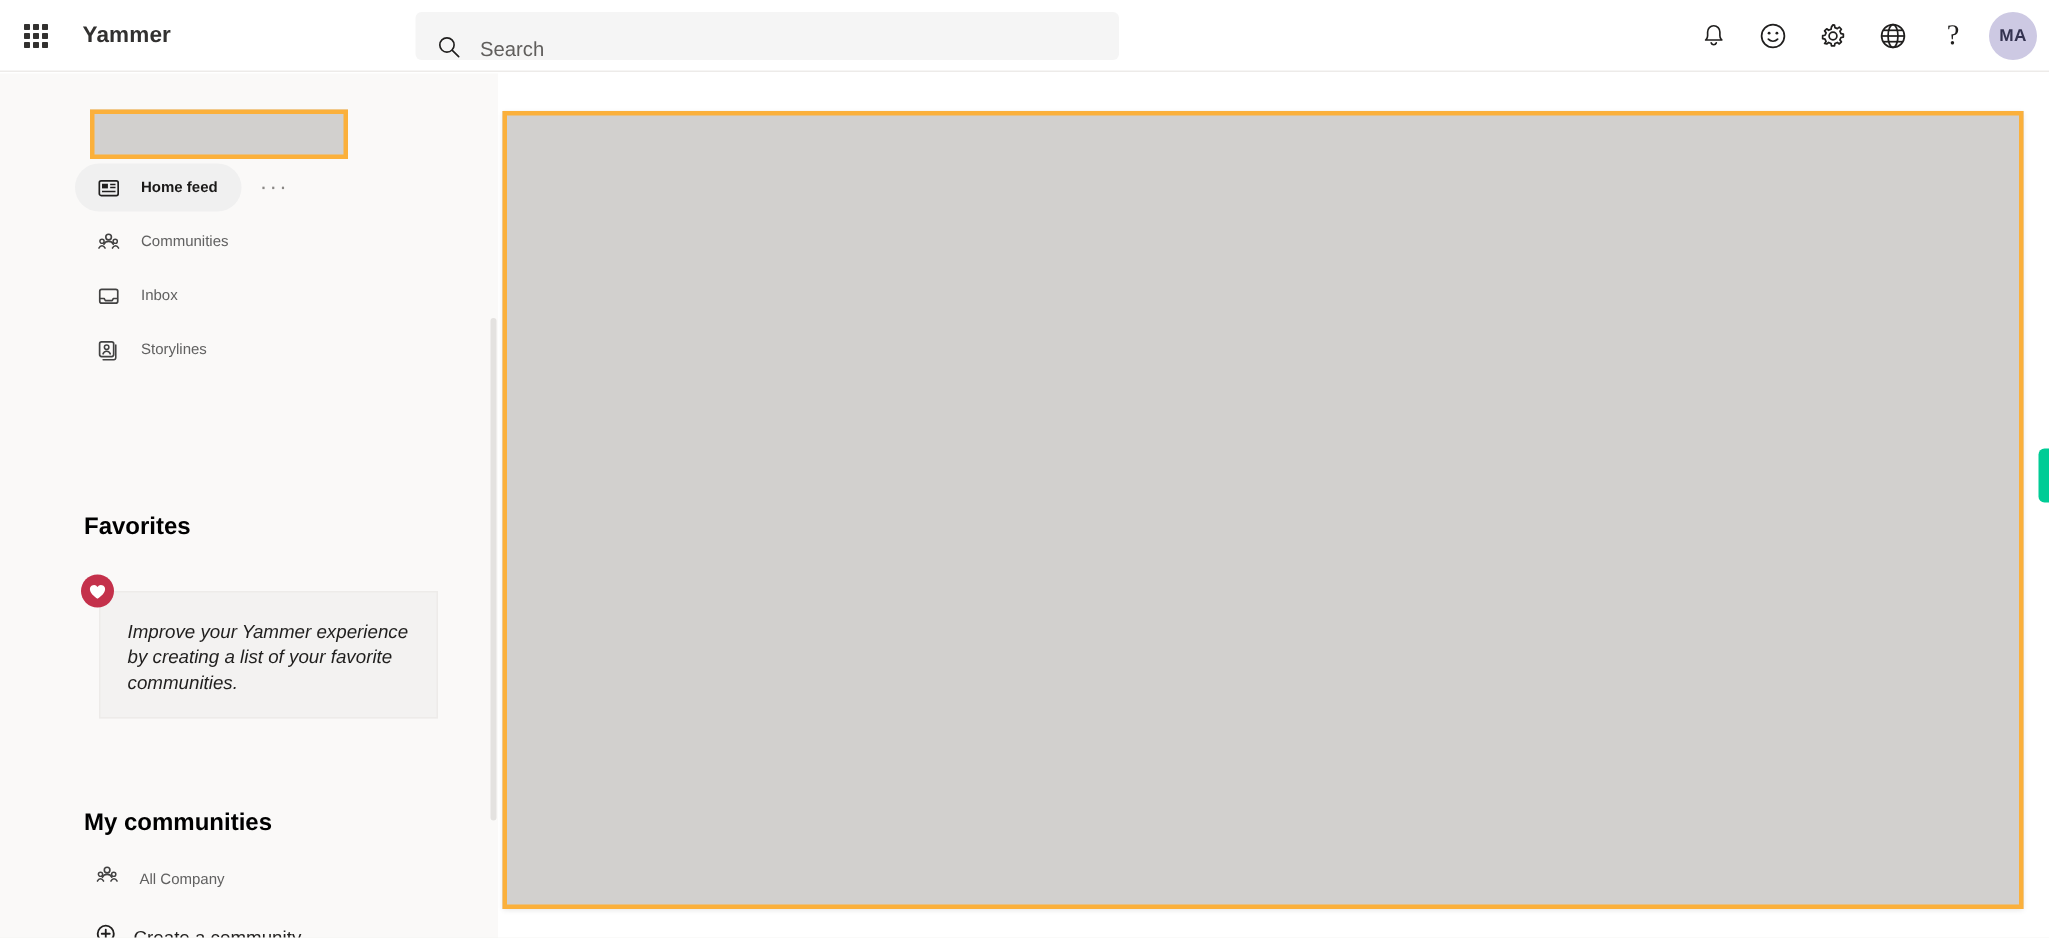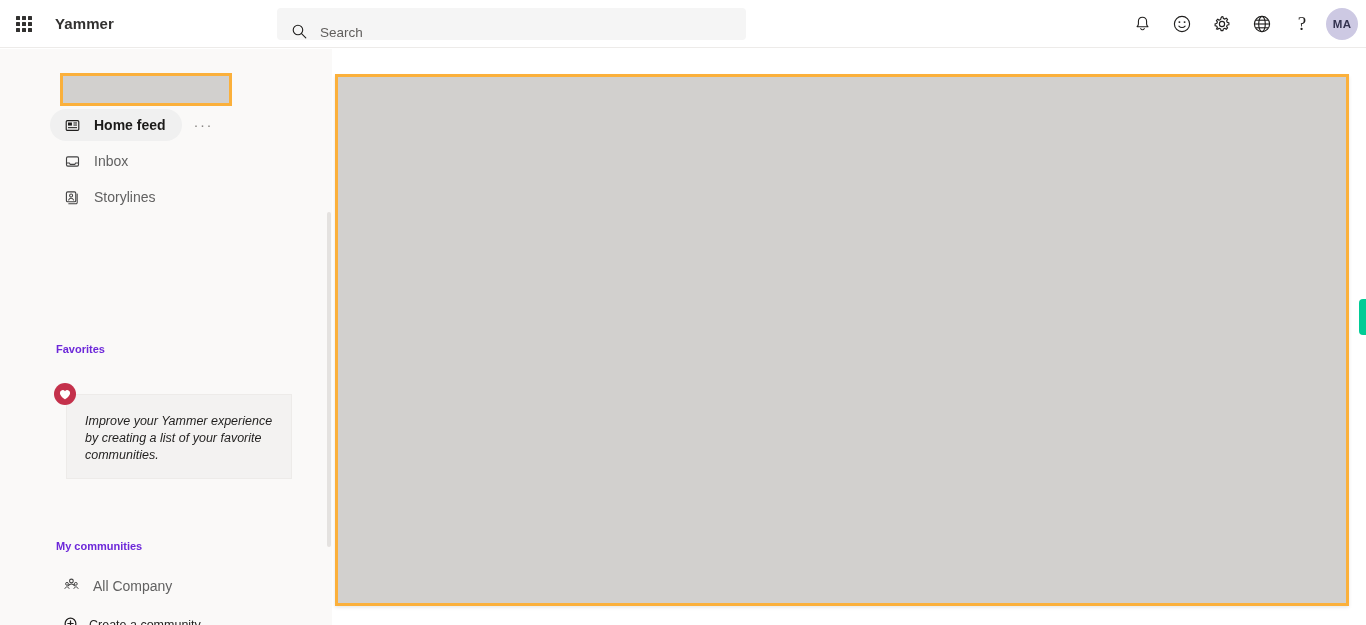--- a/index.html
+++ b/index.html
@@ -157,21 +157,21 @@
   }
   .nav-item .nav-ico {
     width: 16px; height: 16px;
     display: flex; align-items: center; justify-content: center;
     flex: none;
     color: #424242;
   }
   .nav-item.active .nav-ico { color: #201f1e; }
   .nav-label {
     margin-left: 14px;
-    font-size: 14px;
+    font-size: 10px;
     color: #616161;
     white-space: nowrap;
   }
   .nav-item.active .nav-label {
     color: #1b1a19;
     font-weight: 700;
   }
 
   .nav-ellipsis {
     margin-left: 9px;
@@ -180,23 +180,23 @@
     letter-spacing: 1.5px;
     line-height: 10px;
     cursor: pointer;
     padding: 6px 3px;
   }
 
   
   .section-title {
     position: absolute;
     left: 56px;
-    font-size: 11px;
+    font-size: 16px;
     font-weight: 700;
-    color: #6d28d9;
+    color: #000000;
   }
   #fav-title { top: 294px; }
   #mycom-title { top: 491px; }
 
   
   .fav-card {
     position: absolute;
     left: 66px; top: 345px;
     width: 226px;
     min-height: 80px;
@@ -380,20 +380,35 @@
             <line x1="9" y1="5.3" x2="12.8" y2="5.3" stroke="currentColor" stroke-width="1.1"></line>
             <line x1="9" y1="7.5" x2="12.8" y2="7.5" stroke="currentColor" stroke-width="1.1"></line>
             <line x1="3.2" y1="10.3" x2="12.8" y2="10.3" stroke="currentColor" stroke-width="1.1"></line>
           </svg>
         </span>
         <span class="nav-label">Home feed</span>
       </div>
       <div class="nav-ellipsis">···</div>
     </div>
 
+    <div class="nav-row">
+      <div class="nav-item">
+        <span class="nav-ico">
+          <svg width="15" height="15" viewBox="0 0 16 16">
+            <circle cx="7.9" cy="4.3" r="2" fill="none" stroke="currentColor" stroke-width="1.15"></circle>
+            <path d="M4.6 9.4c.6-1.3 1.9-2 3.3-2s2.7.7 3.3 2" fill="none" stroke="currentColor" stroke-width="1.15" stroke-linecap="round"></path>
+            <circle cx="3.2" cy="7.3" r="1.5" fill="none" stroke="currentColor" stroke-width="1.05"></circle>
+            <circle cx="12.6" cy="7.3" r="1.5" fill="none" stroke="currentColor" stroke-width="1.05"></circle>
+            <path d="M1 12.2c.5-1.1 1.3-1.7 2.2-1.7s1.7.6 2.2 1.7" fill="none" stroke="currentColor" stroke-width="1.05" stroke-linecap="round"></path>
+            <path d="M10.6 12.2c.5-1.1 1.3-1.7 2.2-1.7s1.7.6 2.2 1.7" fill="none" stroke="currentColor" stroke-width="1.05" stroke-linecap="round"></path>
+          </svg>
+        </span>
+        <span class="nav-label">Communities</span>
+      </div>
+    </div>
 
     <div class="nav-row">
       <div class="nav-item">
         <span class="nav-ico">
           <svg width="15" height="15" viewBox="0 0 16 16">
             <rect x="1.6" y="3.1" width="12.8" height="9.8" rx="1.4" fill="none" stroke="currentColor" stroke-width="1.2"></rect>
             <path d="M1.6 9.6h3.1l.9 1.5h4.8l.9-1.5h3.1" fill="none" stroke="currentColor" stroke-width="1.15" stroke-linejoin="round"></path>
           </svg>
         </span>
         <span class="nav-label">Inbox</span>

